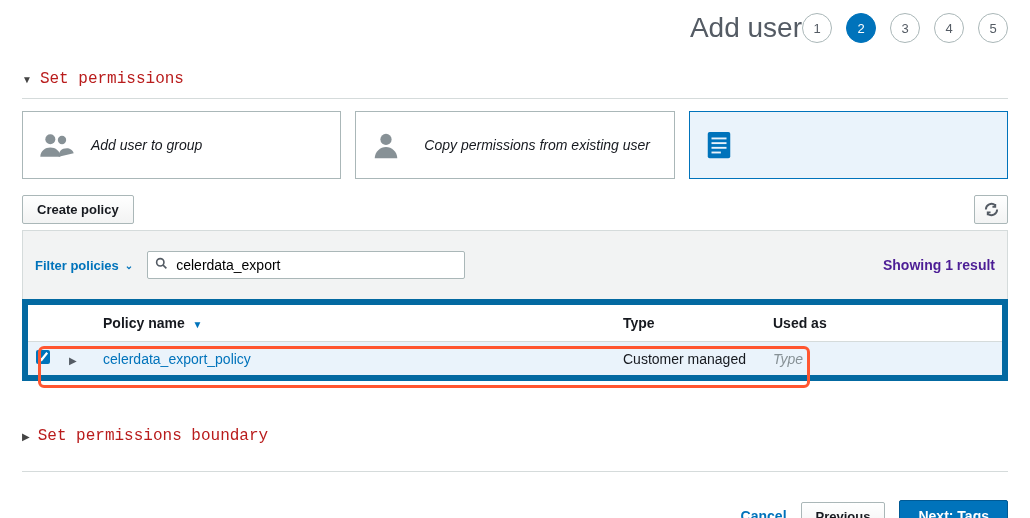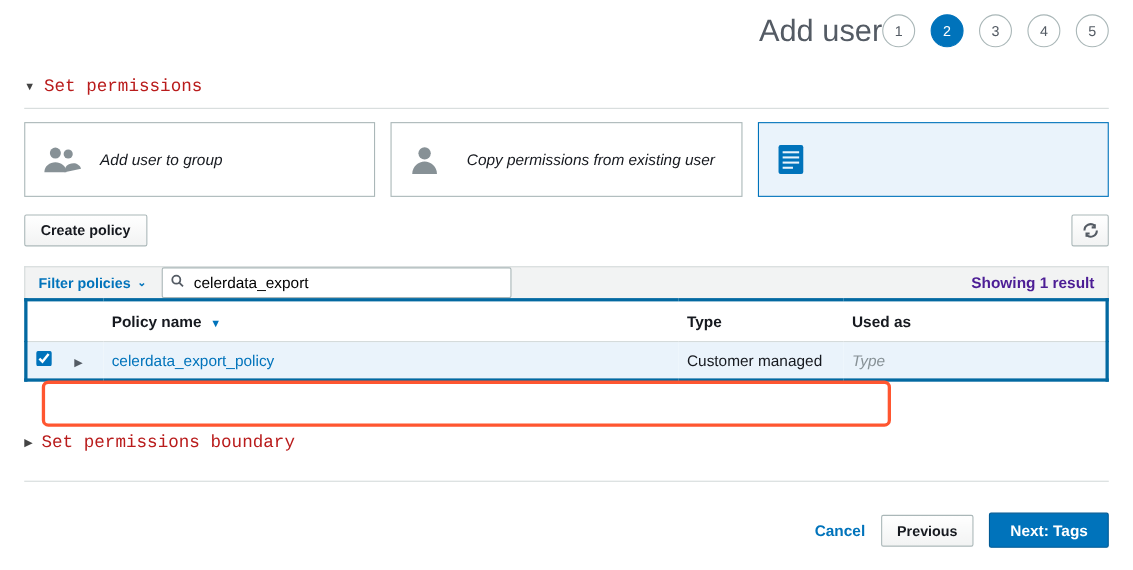--- a/index.html
+++ b/index.html
@@ -117,25 +117,25 @@
     cursor: pointer;
   }
   .btn-refresh {
     width: 34px;
     padding: 4px 0;
     display: flex;
     align-items: center;
     justify-content: center;
   }
   .filter-bar {
-    margin-top: 18px;
+    margin-top: 6px;
     background: #f2f3f3;
     border: 1px solid #d5dbdb;
     border-bottom: none;
-    padding: 0 12px;
+    padding: 20px 12px;
     display: flex;
     align-items: center;
     gap: 14px;
   }
   .filter-link {
     color: #0073bb;
     font-weight: 700;
     font-size: 13px;
     display: flex;
     align-items: center;
@@ -161,21 +161,21 @@
   }
   .result-count {
     margin-left: auto;
     font-size: 14px;
     font-weight: 700;
     color: #4c1d95;
   }
   table.policy-table {
     width: 100%;
     border-collapse: collapse;
-    border: 3px solid #0369a1;
+    border: 6px solid #0369a1;
   }
   .policy-table th {
     text-align: left;
     font-size: 14px;
     font-weight: 700;
     padding: 10px 8px;
     background: #fff;
     border-bottom: 1px solid #d5dbdb;
   }
   .policy-table th .sort {

